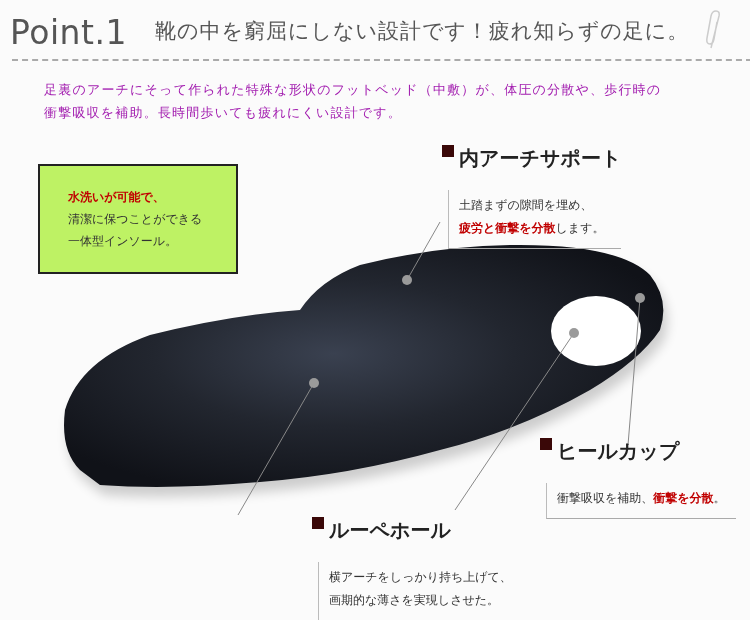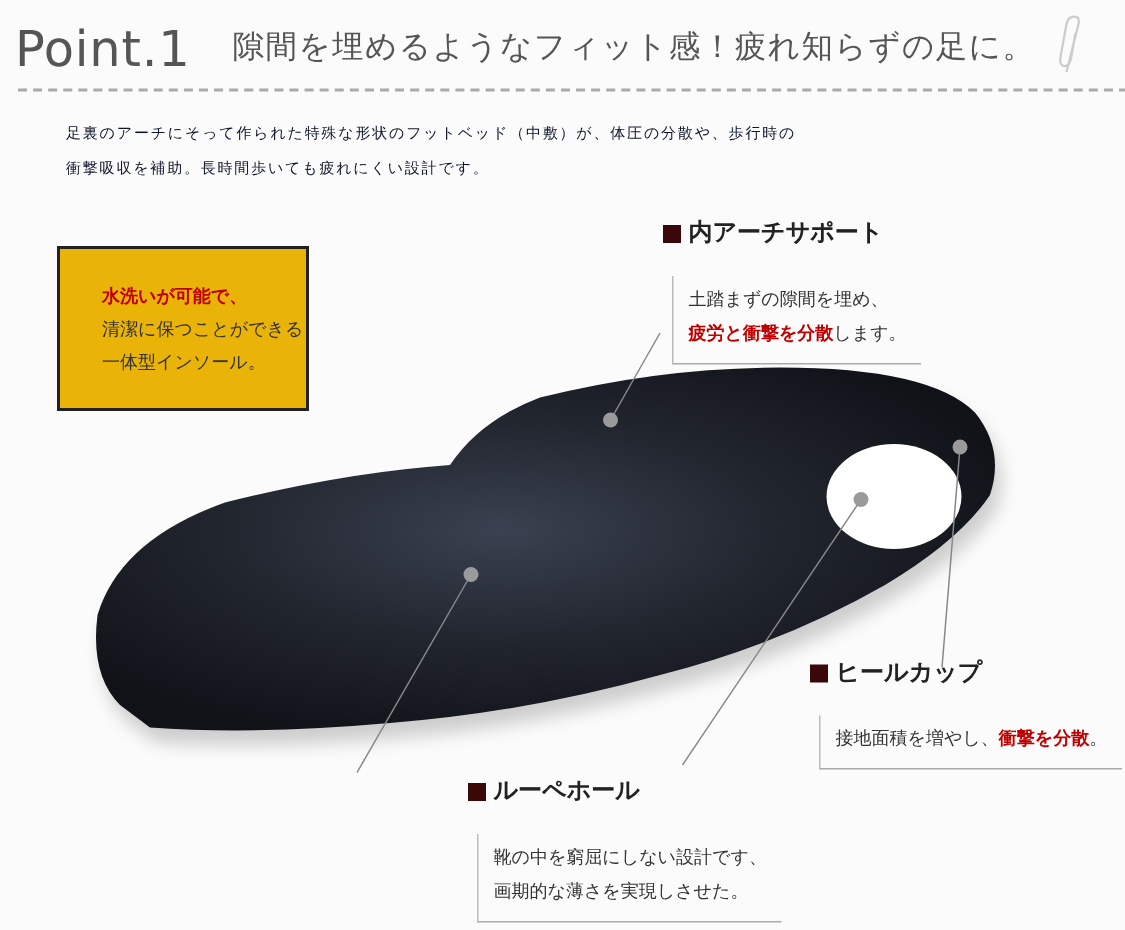--- a/index.html
+++ b/index.html
@@ -4,36 +4,36 @@
 <style>
   html,body{margin:0;padding:0;}
   body{width:750px;height:620px;background:#fbfbfb;position:relative;overflow:hidden;
        font-family:"DejaVu Sans","Liberation Sans",sans-serif;color:#333;}
   .abs{position:absolute;}
   .title-row{left:10px;top:14px;height:40px;display:flex;}
   .point{font-family:"DejaVu Sans","Liberation Sans",sans-serif;font-size:33px;color:#555;letter-spacing:0.5px;line-height:38px;}
   .heading{font-size:21px;color:#555;margin-left:28px;line-height:34px;letter-spacing:1px;}
   .dash{left:12px;top:59px;width:740px;border-top:2px dashed #aaa;height:0;}
   .clip{left:706px;top:8px;width:16px;height:44px;}
-  .intro{left:44px;top:78px;width:660px;font-size:10px;line-height:23px;color:#0f172a;letter-spacing:1.2px;}
-  .box{left:38px;top:164px;width:168px;height:110px;border:2px solid #222;background:#eab308;box-sizing:border-box;}
+  .intro{left:44px;top:78px;width:660px;font-size:13px;line-height:23px;color:#a21caf;letter-spacing:1.2px;}
+  .box{left:38px;top:164px;width:200px;height:110px;border:2px solid #222;background:#bef264;box-sizing:border-box;}
   .box .txt{position:absolute;left:28px;top:20px;font-size:12px;line-height:22px;color:#333;}
   .red{color:#c00000;font-weight:bold;}
-  .callout .head{font-size:16px;font-weight:bold;color:#222;display:flex;align-items:center;white-space:nowrap;}
+  .callout .head{font-size:20px;font-weight:bold;color:#222;display:flex;align-items:flex-start;white-space:nowrap;}
   .sq{display:inline-block;width:12px;height:12px;background:#3a0808;margin-right:5px;}
   .callout .body{margin-left:6px;margin-top:18px;border-left:1px solid #bbb;border-bottom:1px solid #aaa;
      padding:4px 10px 8px 10px;font-size:12px;line-height:23px;color:#333;white-space:nowrap;}
   svg.photo{position:absolute;left:0;top:0;}
 </style>
 </head>
 <body>
 
 <div class="abs title-row">
   <span class="point">Point.1</span>
-  <span class="heading">隙間を埋めるようなフィット感！疲れ知らずの足に。</span>
+  <span class="heading">靴の中を窮屈にしない設計です！疲れ知らずの足に。</span>
 </div>
 <svg class="abs clip" viewBox="0 0 16 44">
   <path d="M5 40 L13 8 Q14 3 10 3 Q6 3 5 8 L1 30 Q0 36 4 36 Q7 36 8 31 L11 14" fill="none" stroke="#ccc" stroke-width="1.5"></path>
 </svg>
 <div class="abs dash"></div>
 
 <div class="abs intro">
   <div>足裏のアーチにそって作られた特殊な形状のフットベッド（中敷）が、体圧の分散や、歩行時の</div>
   <div>衝撃吸収を補助。長時間歩いても疲れにくい設計です。</div>
 </div>
@@ -85,29 +85,29 @@
     <div><span class="red">疲労と衝撃を分散</span><span>します。</span></div>
   </div>
 </div>
 
 <div class="abs callout" style="left:540px;top:438px;">
   <div class="head">
       <span class="sq"></span>
       <span>ヒールカップ</span>
     </div>
   <div class="body">
-    <div><span>接地面積を増やし、</span><span class="red">衝撃を分散</span><span>。</span></div>
+    <div><span>衝撃吸収を補助、</span><span class="red">衝撃を分散</span><span>。</span></div>
   </div>
 </div>
 
 <div class="abs callout" style="left:34px;top:517px;">
 </div>
 
 <div class="abs callout" style="left:312px;top:517px;">
   <div class="head">
       <span class="sq"></span>
       <span>ルーペホール</span>
     </div>
   <div class="body">
-    <div>靴の中を窮屈にしない設計です、</div>
+    <div>横アーチをしっかり持ち上げて、</div>
     <div>画期的な薄さを実現しさせた。</div>
   </div>
 </div>
 
 </body></html>

